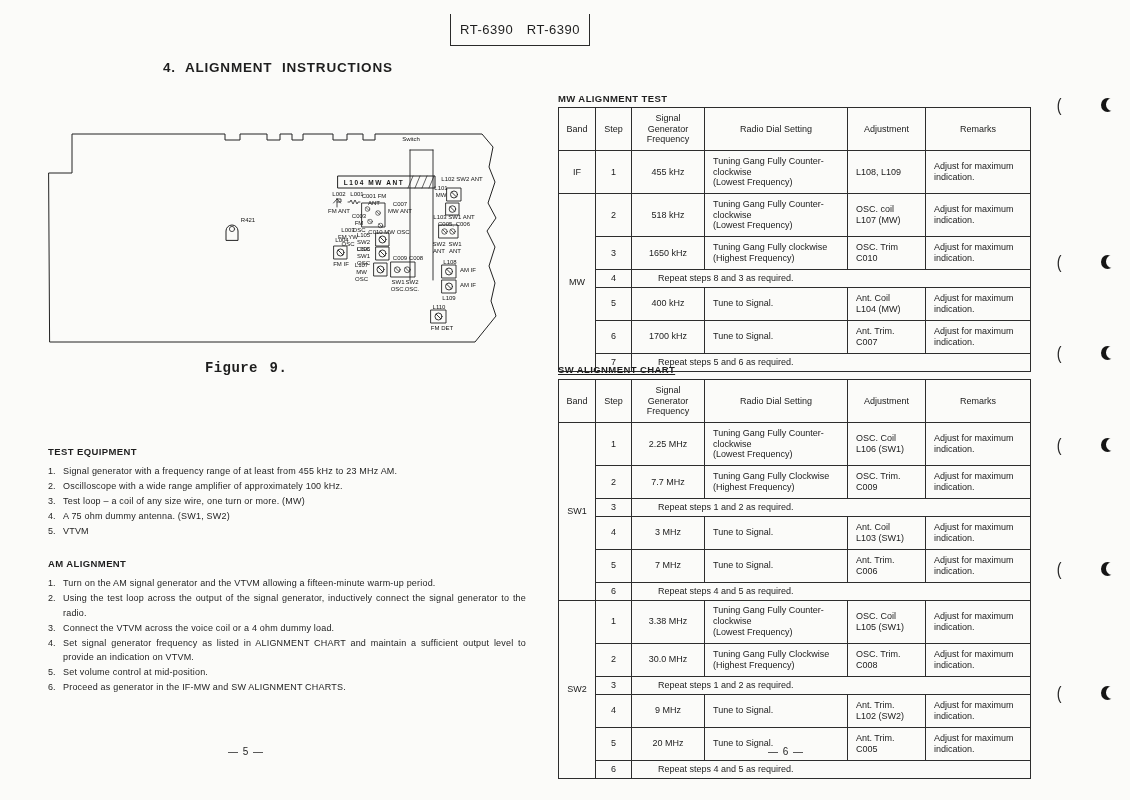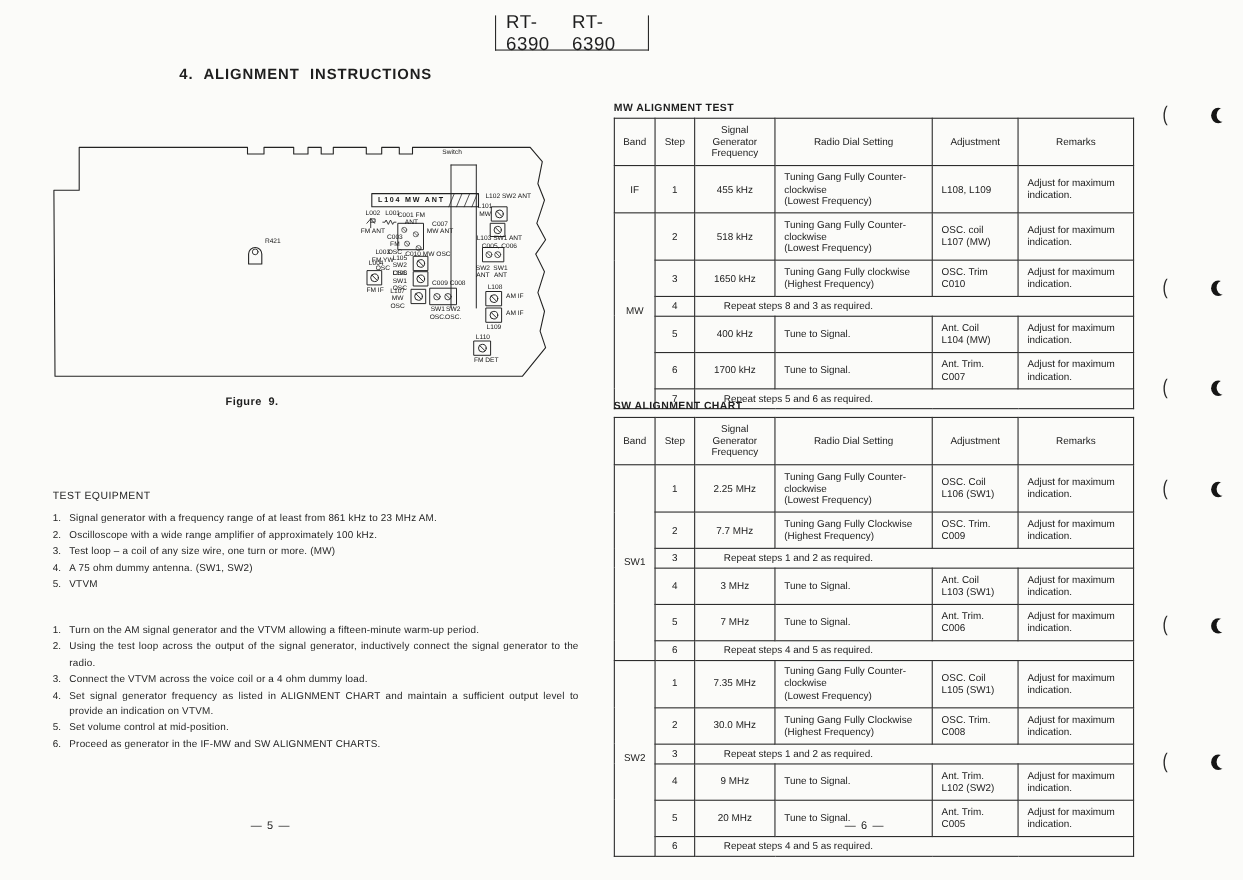--- a/index.html
+++ b/index.html
@@ -3,47 +3,47 @@
 <meta charset="utf-8">
 <style>
   html,body{margin:0;padding:0;}
   body{width:1130px;height:800px;background:#f2f2ef;font-family:"Liberation Sans",sans-serif;}
   #page{position:relative;width:1130px;height:800px;background:#fbfbf9;color:#1e1e1e;overflow:hidden;}
 
   
   #header-tab{position:absolute;left:450px;top:14px;width:140px;height:32px;
     border-left:1.5px solid #2a2a2a;border-right:1.5px solid #2a2a2a;border-bottom:1.5px solid #2a2a2a;
     display:flex;align-items:center;justify-content:space-between;padding:0 9px;box-sizing:border-box;
-    font-size:17px;letter-spacing:.5px;}
+    font-size:13px;letter-spacing:.5px;}
 
   
   #page-title{position:absolute;left:163px;top:60px;font-size:13.5px;font-weight:bold;
     letter-spacing:.8px;word-spacing:5px;}
 
   
   #figure{position:absolute;left:45px;top:122px;width:460px;height:232px;}
   #figure svg{position:absolute;left:0;top:0;}
   .fig-label{position:absolute;font-size:6px;line-height:1.18;text-align:center;
     white-space:pre-line;color:#141414;letter-spacing:0;}
   .fig-label.bar{font-size:6.5px;letter-spacing:1.6px;font-weight:bold;}
-  #figure-caption{position:absolute;left:205px;top:360px;font-size:10px;font-weight:bold;letter-spacing:.4px;word-spacing:3px;}
-
-  
-  .sec-heading{font-size:9.5px;font-weight:normal;letter-spacing:.4px;}
+  #figure-caption{position:absolute;left:205px;top:360px;font-size:14px;font-weight:bold;letter-spacing:.4px;word-spacing:3px;font-family:Liberation Mono, monospace;}
+
+  
+  .sec-heading{font-size:9.5px;font-weight:bold;letter-spacing:.4px;}
   #test-equipment{position:absolute;left:48px;top:446px;width:478px;}
   #am-alignment{position:absolute;left:48px;top:558px;width:478px;}
   .numlist{margin-top:7px;}
   .nl-item{position:relative;padding-left:15px;font-size:9px;line-height:14.5px;margin-bottom:.5px;}
   .nl-num{position:absolute;left:0;top:0;}
   .nl-txt{display:block;text-align:justify;letter-spacing:.2px;}
 
   
   .chart-title{position:absolute;font-size:9.5px;font-weight:bold;letter-spacing:.4px;}
   #mw-title{left:558px;top:93px;}
-  #sw-title{left:558px;top:364px;}
+  #sw-title{left:558px;top:364px;text-decoration:underline;}
   table.align-chart{position:absolute;left:558px;border-collapse:collapse;table-layout:fixed;
     font-size:9px;color:#1b1b1b;background:#fbfbf9;}
   #mw-table{top:107px;}
   #sw-table{top:379px;}
   .align-chart th,.align-chart td{border:1.2px solid #2d2d2d;white-space:pre-line;
     vertical-align:middle;font-weight:normal;line-height:1.22;}
   .align-chart th{text-align:center;padding:4px 2px;height:34px;}
   .col-band{width:32px;} .col-step{width:31px;} .col-freq{width:68px;}
   .col-dial{width:138px;} .col-adj{width:73px;} .col-rem{width:100px;}
   .c-band,.c-step,.c-freq{text-align:center;padding:3px 2px;}
@@ -181,21 +181,21 @@
         <div class="fig-label" style="left: 191px; top: 95px; width: 24px;">R421</div>
       </div>
   </div>
   <div id="figure-caption">Figure 9.</div>
 
   <div id="test-equipment">
     <div class="sec-heading">TEST EQUIPMENT</div>
     <div class="numlist">
         <div class="nl-item">
           <span class="nl-num">1.</span>
-          <span class="nl-txt">Signal generator with a frequency range of at least from 861 kHz to 23 MHz AM.</span>
+          <span class="nl-txt">Signal generator with a frequency range of at least from 455 kHz to 23 MHz AM.</span>
         </div>
         <div class="nl-item">
           <span class="nl-num">2.</span>
           <span class="nl-txt">Oscilloscope with a wide range amplifier of approximately 100 kHz.</span>
         </div>
         <div class="nl-item">
           <span class="nl-num">3.</span>
           <span class="nl-txt">Test loop – a coil of any size wire, one turn or more. (MW)</span>
         </div>
         <div class="nl-item">
@@ -203,20 +203,21 @@
           <span class="nl-txt">A 75 ohm dummy antenna. (SW1, SW2)</span>
         </div>
         <div class="nl-item">
           <span class="nl-num">5.</span>
           <span class="nl-txt">VTVM</span>
         </div>
       </div>
   </div>
 
   <div id="am-alignment">
+    <div class="sec-heading">AM ALIGNMENT</div>
     <div class="numlist">
         <div class="nl-item">
           <span class="nl-num">1.</span>
           <span class="nl-txt">Turn on the AM signal generator and the VTVM allowing a fifteen-minute warm-up period.</span>
         </div>
         <div class="nl-item">
           <span class="nl-num">2.</span>
           <span class="nl-txt">Using the test loop across the output of the signal generator, inductively connect the signal generator to the radio.</span>
         </div>
         <div class="nl-item">
@@ -374,21 +375,21 @@
           <td class="c-rem">Adjust for maximum
 indication.</td>
         </tr>
         <tr class="row-slim">
           <td class="c-step">6</td>
           <td class="c-repeat" colspan="4">Repeat steps 4 and 5 as required.</td>
         </tr>
         <tr class="row-tall">
           <td class="c-band" rowspan="6">SW2</td>
           <td class="c-step">1</td>
-          <td class="c-freq">7.35 MHz</td>
+          <td class="c-freq">3.38 MHz</td>
           <td class="c-dial">Tuning Gang Fully Counter-
 clockwise
 (Lowest Frequency)</td>
           <td class="c-adj">OSC. Coil
 L105 (SW1)</td>
           <td class="c-rem">Adjust for maximum
 indication.</td>
         </tr>
         <tr class="row-mid">
           <td class="c-step">2</td>

